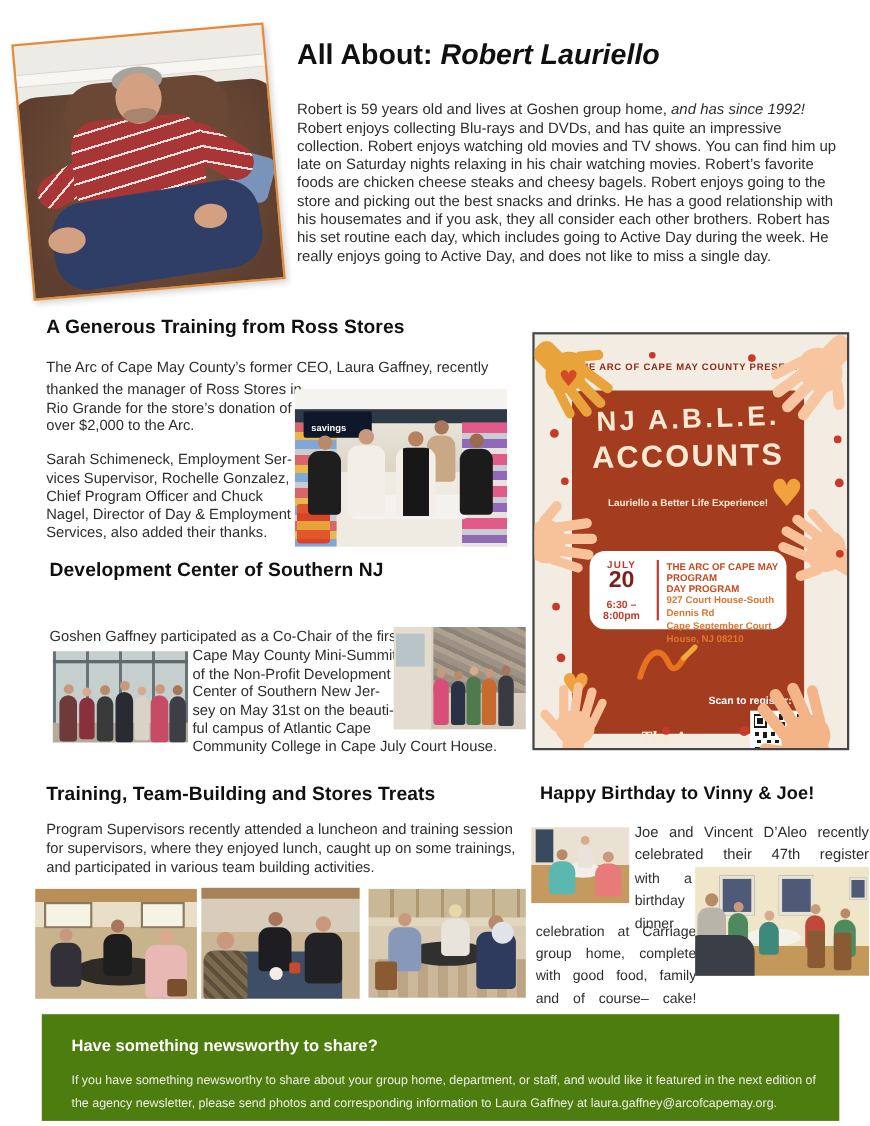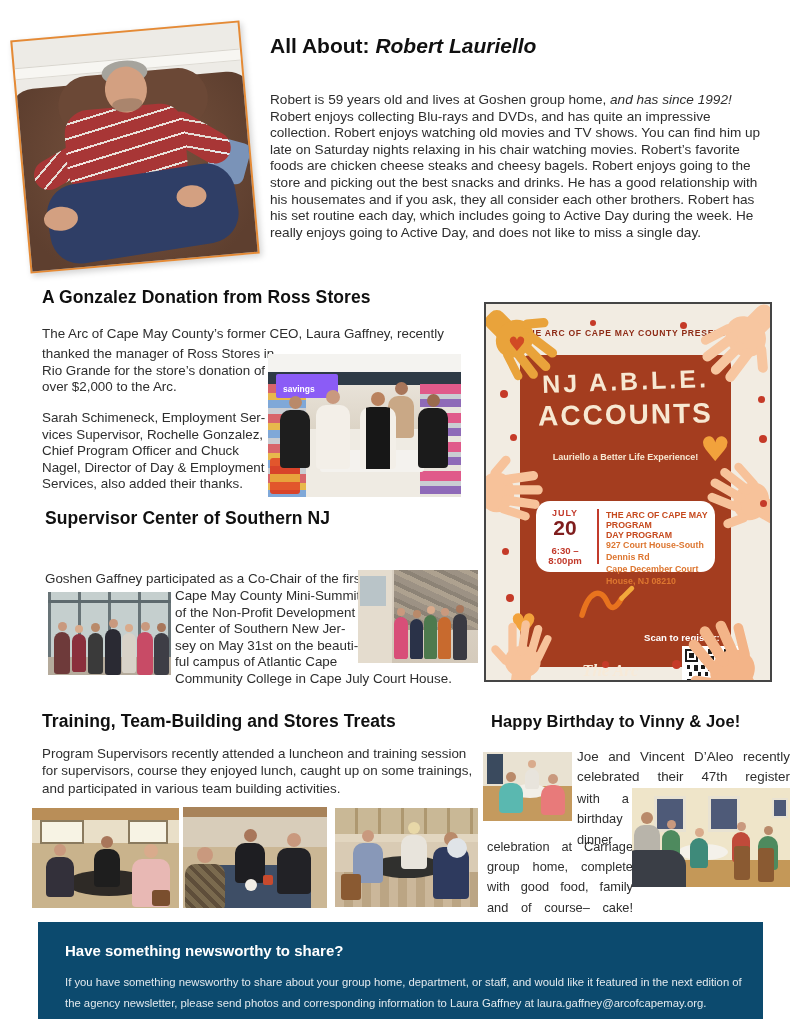--- a/index.html
+++ b/index.html
@@ -7,21 +7,21 @@
     width:791px;height:1024px;position:relative;background:#ffffff;
     font-family:"Liberation Sans", sans-serif;color:#2e2e2e;overflow:hidden;
   }
   .abs{position:absolute;}
   .pre{white-space:pre-line;}
   .bt{font-size:13.4px;line-height:16.5px;color:#2e2e2e;}
   .h2{font-size:17.5px;font-weight:bold;color:#101010;letter-spacing:.1px;}
   .it{font-style:italic;}
   .just{text-align:justify;text-align-last:justify;}
   
-  .title{left:270px;top:34px;font-size:21px;font-weight:bold;color:#101010;text-align:right;}
+  .title{left:270px;top:34px;font-size:26px;font-weight:bold;color:#101010;text-align:right;}
   .intro{left:270px;top:92px;width:496px;font-size:13.6px;line-height:16.6px;}
   
   .photo{position:absolute;overflow:hidden;background:#ddd;}
   .fig{position:absolute;}
   .fh{display:block;border-radius:50%;margin:0 auto;}
   .fb{display:block;border-radius:10px 10px 4px 4px;margin-top:1px;}
   .pd{position:absolute;}
   
   .robert{left:20px;top:30px;width:226px;height:230px;background:#EDEBE6;border:2px solid #E58A35;
     transform:rotate(-5deg);box-shadow:2px 3px 6px rgba(0,0,0,.18);}
@@ -45,21 +45,21 @@
   .wbox .ev{left:70px;top:9px;font-size:8.8px;line-height:10px;font-weight:bold;color:#C64A1E;}
   .wbox .ad{left:70px;top:38px;font-size:8.8px;line-height:12px;font-weight:bold;color:#DD7630;}
   .scan{left:124px;top:277px;font-size:9.6px;font-weight:bold;color:#ffffff;}
   .qr{left:162px;top:291px;width:58px;height:58px;background:#fff;padding:3px;box-sizing:border-box;}
   .arcword{left:62px;top:306px;font-size:17px;font-weight:bold;font-style:italic;color:#F7EAD8;
     font-family:"Liberation Serif", serif;}
   .dot{position:absolute;border-radius:50%;background:#C53A28;}
   .hand{position:absolute;}
   .heart{position:absolute;font-family:"DejaVu Sans", sans-serif;line-height:1;}
   
-  .banner{left:38px;top:922px;width:725px;height:97px;background:#0c4a6e;}
+  .banner{left:38px;top:922px;width:725px;height:97px;background:#4d7c0f;}
   .banner .bh{left:27px;top:20px;font-size:15px;font-weight:bold;color:#ffffff;}
   .banner .bb{left:27px;top:50px;width:678px;font-size:11.3px;line-height:20.5px;color:rgba(255,255,255,.88);}
 </style>
 </head>
 <body>
 
 <svg width="0" height="0" style="position:absolute">
   <defs>
     <g id="hand-shape">
       <rect x="38" y="62" width="28" height="46" rx="11"></rect>
@@ -90,38 +90,38 @@
     <div class="pd" style="left:150px;top:158px;width:30px;height:22px;background:#D3A081;border-radius:50%;"></div>
     <div class="pd" style="left:16px;top:168px;width:34px;height:24px;background:#D3A081;border-radius:50%;"></div>
   </div>
 
   <div class="abs title">
     <span>All About:</span>
     <span class="it">Robert Lauriello</span>
   </div>
   <div class="abs intro"><span>Robert is 59 years old and lives at Goshen group home, </span><span class="it">and has since 1992!</span><span> Robert enjoys collecting Blu-rays and DVDs, and has quite an impressive collection. Robert enjoys watching old movies and TV shows. You can find him up late on Saturday nights relaxing in his chair watching movies. Robert’s favorite foods are chicken cheese steaks and cheesy bagels. Robert enjoys going to the store and picking out the best snacks and drinks. He has a good relationship with his housemates and if you ask, they all consider each other brothers. Robert has his set routine each day, which includes going to Active Day during the week.  He really enjoys going to Active Day, and does not like to miss a single day.</span></div>
 
-  <div class="abs h2" style="left:42px;top:287px;">A Gonzalez Donation from Ross Stores</div>
+  <div class="abs h2" style="left:42px;top:287px;">A Generous Training from Ross Stores</div>
   <div class="abs bt" style="left:42px;top:326px;">The Arc of Cape May County’s former CEO, Laura Gaffney, recently</div>
   <div class="abs bt pre" style="left:42px;top:346px;">thanked the manager of Ross Stores in
 Rio Grande for the store’s donation of
 over $2,000 to the Arc.</div>
   <div class="abs bt pre" style="left:42px;top:410px;">Sarah Schimeneck, Employment Ser-
 vices Supervisor, Rochelle Gonzalez,
 Chief Program Officer and Chuck
 Nagel, Director of Day &amp; Employment
 Services, also added their thanks.</div>
 
   <div class="photo" style="left:268px;top:354px;width:193px;height:143px;background:#EFEBE3;">
     <div class="pd" style="left:0;top:0;width:193px;height:20px;background:#F4F3F0;"></div>
     <div class="pd" style="left:0;top:18px;width:193px;height:13px;background:#2E3A46;"></div>
     <div class="pd" style="left:0;top:31px;width:193px;height:44px;background:linear-gradient(180deg,#E8E2D8,#DCD4C6);"></div>
     <div class="pd" style="left:0;top:30px;width:38px;height:113px;background:repeating-linear-gradient(180deg,#D8656A 0 9px,#E8B84C 9px 16px,#7FA8D8 16px 24px,#C9CDD2 24px 30px);"></div>
     <div class="pd" style="left:152px;top:30px;width:41px;height:113px;background:repeating-linear-gradient(180deg,#E05A8A 0 10px,#C9CDD2 10px 15px,#8E6AB8 15px 23px,#E8E4DC 23px 29px);"></div>
-    <div class="pd" style="left:8px;top:20px;width:62px;height:24px;background:#8b5cf6;border-radius:2px;color:#fff;font-size:8.5px;font-weight:bold;padding:10px 0 0 7px;box-sizing:border-box;">savings</div>
+    <div class="pd" style="left:8px;top:20px;width:62px;height:24px;background:#0f172a;border-radius:2px;color:#fff;font-size:8.5px;font-weight:bold;padding:10px 0 0 7px;box-sizing:border-box;">savings</div>
     <div class="pd" style="left:52px;top:96px;width:104px;height:22px;background:#F4F2EE;border-radius:3px;"></div>
     <div class="pd" style="left:2px;top:104px;width:30px;height:36px;background:repeating-linear-gradient(180deg,#E2562C 0 8px,#D8432A 8px 16px,#E8A23C 16px 24px);border-radius:3px;"></div>
     <div class="fig" style="left:12px;top:42px;">
         <i class="fh" style="width:13px;height:13px;background:#B98A6A"></i>
         <i class="fb" style="width:30px;height:58px;background:#1E1E1E"></i>
       </div>
     <div class="fig" style="left:48px;top:36px;">
         <i class="fh" style="width:14px;height:14px;background:#C9997E"></i>
         <i class="fb" style="width:34px;height:64px;background:#F3EFE8"></i>
       </div>
@@ -133,21 +133,21 @@
         <i class="fh" style="width:14px;height:14px;background:#B9825E"></i>
         <i class="fb" style="width:36px;height:62px;background:linear-gradient(90deg,#F3EFE8 0 6px,#171717 6px 30px,#F3EFE8 30px)"></i>
       </div>
     <div class="fig" style="left:150px;top:40px;">
         <i class="fh" style="width:13px;height:13px;background:#9A6B4E"></i>
         <i class="fb" style="width:30px;height:60px;background:#1B1B1B"></i>
       </div>
   </div>
 
   <div class="abs h2" style="left:45px;top:506px;line-height:25px;">
-    <div>Supervisor Center of Southern NJ</div>
+    <div>Development Center of Southern NJ</div>
   </div>
   <div class="abs bt" style="left:45px;top:571px;">Goshen Gaffney participated as a Co-Chair of the first</div>
   <div class="abs bt pre" style="left:175px;top:588px;">Cape May County Mini-Summit
 of the Non-Profit Development
 Center of Southern New Jer-
 sey on May 31st on the beauti-
 ful campus of Atlantic Cape</div>
   <div class="abs bt" style="left:175px;top:671px;">Community College in Cape July Court House.</div>
 
   <div class="photo" style="left:48px;top:592px;width:123px;height:83px;background:linear-gradient(180deg,#C5CFCE 0 65px,#B5AB9C 65px);">
@@ -204,21 +204,21 @@
         <i class="fb" style="width:13px;height:42px;background:#C86A2E"></i>
       </div>
     <div class="fig" style="left:95px;top:35px;">
         <i class="fh" style="width:8px;height:8px;background:#A8765A"></i>
         <i class="fb" style="width:14px;height:46px;background:#3A3A42"></i>
       </div>
   </div>
 
   <div class="abs h2" style="left:42px;top:711px;">Training, Team-Building and Stores Treats</div>
   <div class="abs bt pre" style="left:42px;top:745px;line-height:17.3px;">Program Supervisors recently attended a luncheon and training session
-for supervisors, course they enjoyed lunch, caught up on some trainings,
+for supervisors, where they enjoyed lunch, caught up on some trainings,
 and participated in various team building activities.</div>
 
   <div class="photo" style="left:32px;top:808px;width:147px;height:100px;background:linear-gradient(180deg,#E9DFC8 0 35px,#C9B38C 35px);">
     <div class="pd" style="left:0;top:0;width:147px;height:12px;background:#B98E58;"></div>
     <div class="pd" style="left:8px;top:12px;width:40px;height:20px;background:#F7F3E4;border:2px solid #8A7A5E;"></div>
     <div class="pd" style="left:96px;top:12px;width:36px;height:20px;background:#F7F3E4;border:2px solid #8A7A5E;"></div>
     <div class="pd" style="left:34px;top:62px;width:86px;height:26px;background:#2E2A26;border-radius:50%;"></div>
     <div class="fig" style="left:14px;top:36px;">
         <i class="fh" style="width:12px;height:12px;background:#C9997E"></i>
         <i class="fb" style="width:28px;height:40px;background:#33303A"></i>
@@ -339,21 +339,21 @@
       <div class="abs tag">Lauriello a Better Life Experience!</div>
       <div class="abs wbox">
         <div class="abs mo">JULY</div>
         <div class="abs dy">20</div>
         <div class="abs tm pre">6:30 –
 8:00pm</div>
         <div class="abs dv"></div>
         <div class="abs ev pre">THE ARC OF CAPE MAY PROGRAM
 DAY PROGRAM</div>
         <div class="abs ad pre">927 Court House-South Dennis Rd
-Cape December Court House, NJ 08210</div>
+Cape September Court House, NJ 08210</div>
       </div>
       <div class="abs scan">Scan to register:</div>
       <div class="abs qr">
         <svg viewBox="0 0 29 29" width="52" height="52" shape-rendering="crispEdges">
           <g fill="#1a1a1a">
             <rect x="0" y="0" width="7" height="7"></rect>
               <rect x="22" y="0" width="7" height="7"></rect>
               <rect x="0" y="22" width="7" height="7"></rect>
             <rect x="9" y="1" width="2" height="2"></rect>
               <rect x="13" y="0" width="2" height="3"></rect>

